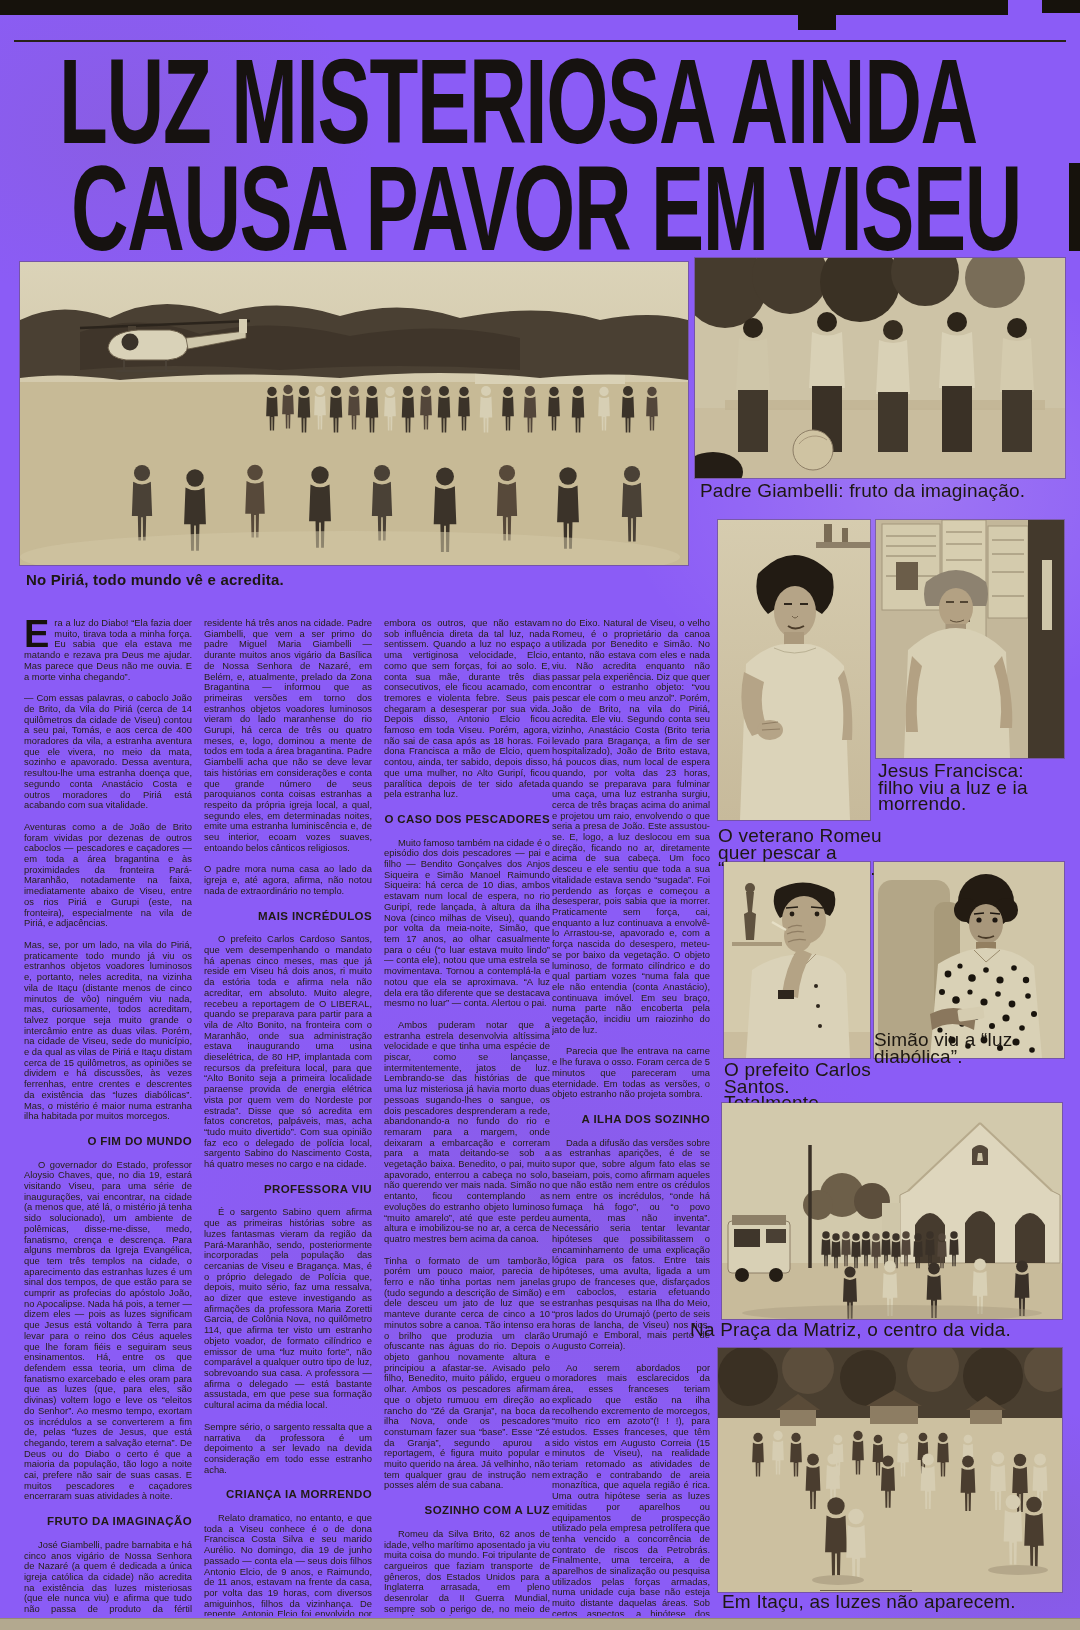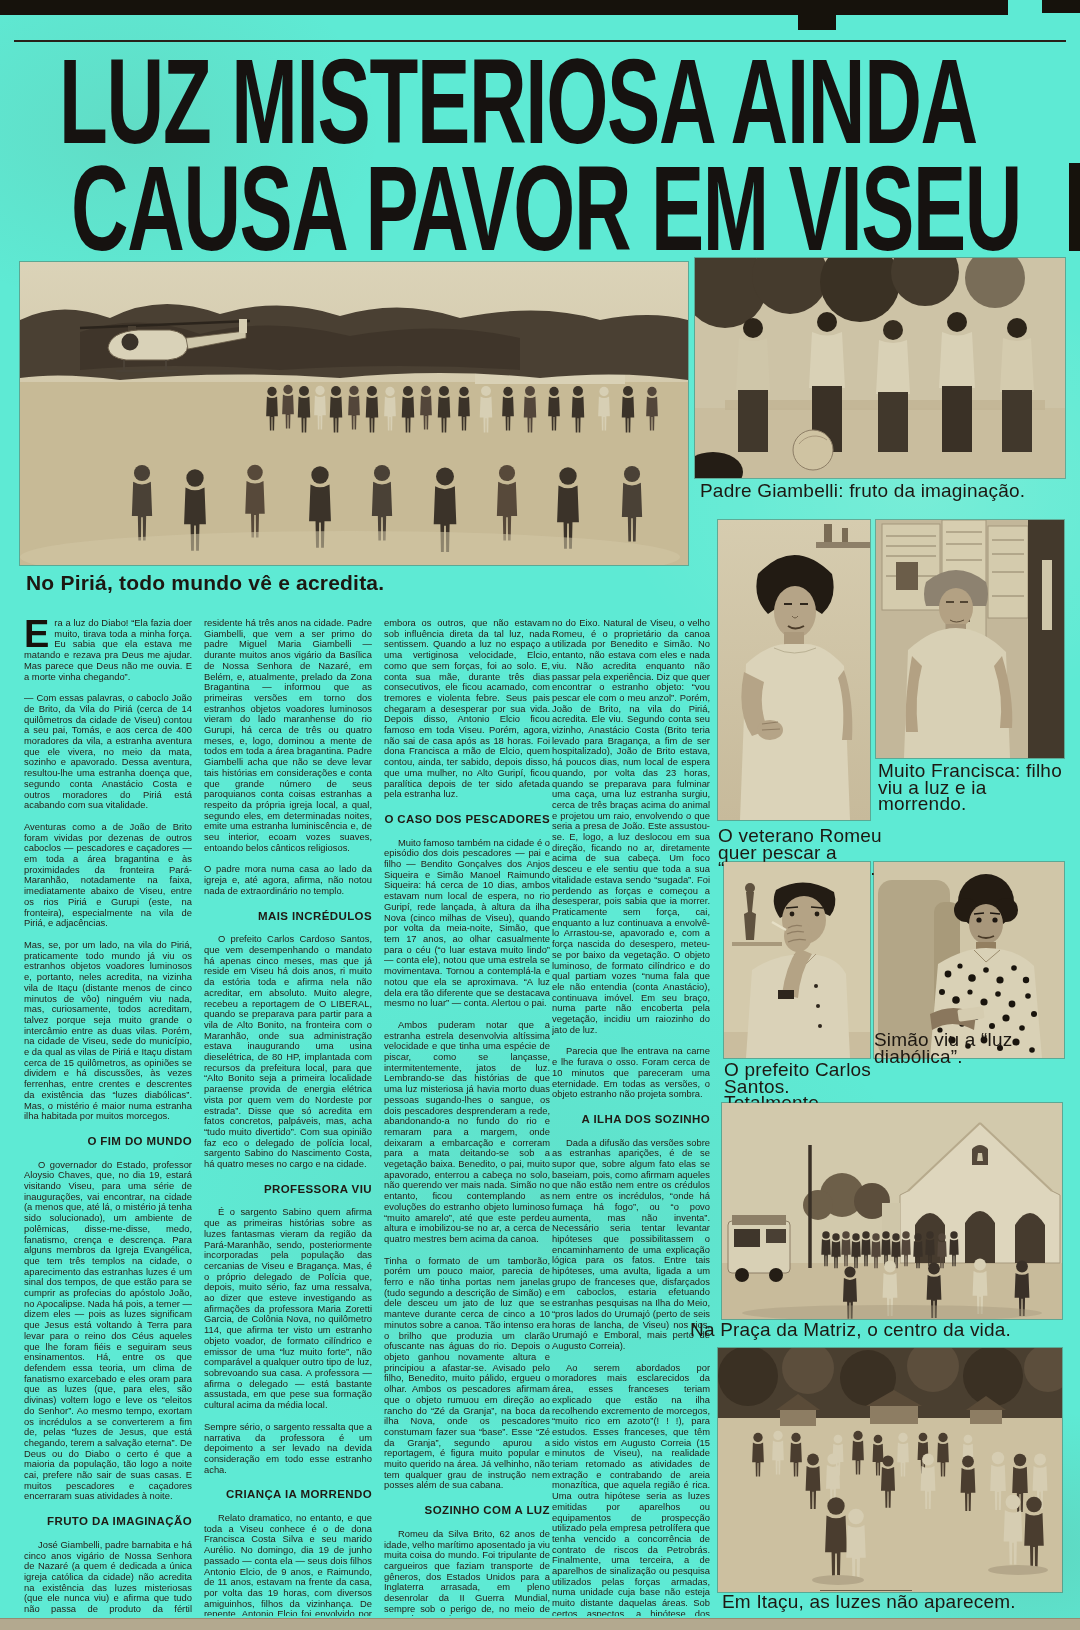--- a/index.html
+++ b/index.html
@@ -1,17 +1,17 @@
 <!DOCTYPE html>
 <html><head>
 <meta charset="utf-8">
 <style>
   html,body{margin:0;padding:0;}
   body{width:1080px;height:1630px;position:relative;font-family:"Liberation Sans",sans-serif;}
-  .page{position:absolute;inset:0;background:#5eead4;overflow:hidden;}
+  .page{position:absolute;inset:0;background:#8b5cf6;overflow:hidden;}
   .page::before{content:"";position:absolute;inset:0;pointer-events:none;
     background:
       radial-gradient(420px 300px at 12% 8%, rgba(120,100,70,.10), transparent 60%),
       radial-gradient(500px 380px at 85% 30%, rgba(255,250,230,.16), transparent 60%),
       radial-gradient(600px 420px at 50% 75%, rgba(120,100,70,.08), transparent 65%),
       radial-gradient(300px 200px at 95% 95%, rgba(90,75,50,.12), transparent 70%);}
   
   .edge-top{position:absolute;top:0;left:0;width:1008px;height:15px;background:#16120c;}
   .edge-top-tab{position:absolute;top:0;left:798px;width:38px;height:30px;background:#16120c;}
   .edge-top-right{position:absolute;top:0;left:1042px;width:38px;height:13px;background:#16120c;}
@@ -19,21 +19,21 @@
   .edge-right{position:absolute;top:163px;left:1069px;width:11px;height:88px;background:#16120c;}
   .edge-bottom{position:absolute;bottom:0;left:0;width:1080px;height:11px;background:#b3a98f;border-top:1px solid #968b72;}
 
   .headline{position:absolute;top:46px;left:15px;width:1050px;height:212px;}
   .headline text{font-family:"Liberation Sans",sans-serif;font-weight:700;fill:#161210;letter-spacing:-2px;}
 
   figure{margin:0;padding:0;}
   .photo{position:absolute;background:#cfc5a8;outline:1px solid rgba(86,73,54,.4);}
   .photo svg{display:block;}
 
-  .main-caption{position:absolute;top:571px;left:26px;font-size:21px;font-weight:700;color:#1d1812;letter-spacing:.2px;}
+  .main-caption{position:absolute;top:571px;left:26px;font-size:15px;font-weight:700;color:#1d1812;letter-spacing:.2px;}
 
   .col{position:absolute;top:618px;height:998px;overflow:hidden;color:#27211a;font-size:9.4px;line-height:10.7px;text-align:justify;}
   .col-1{left:24px;width:168px;}
   .col-2{left:204px;width:168px;}
   .col-3{left:384px;width:166px;}
   .col-4{left:552px;width:158px;}
   .para{margin:0 0 11px 0;}
   .para.ind{text-indent:14px;}
   .subhead{margin:14px 0 13px 0;font-size:11.5px;font-weight:700;text-align:right;letter-spacing:.4px;color:#201a14;}
   .dropcap{float:left;font-size:38px;line-height:30px;font-weight:700;padding:1px 5px 0 0;color:#17120d;}
@@ -159,21 +159,21 @@
     <h3 class="subhead">O CASO DOS PESCADORES</h3>
     <p class="para ind">Muito famoso também na cidade é o episódio dos dois pescadores — pai e filho — Bendito Gonçalves dos Anjos Siqueira e Simão Manoel Raimundo Siqueira: há cerca de 10 dias, ambos estavam num local de espera, no rio Guripí, rede lançada, à altura da ilha Nova (cinco milhas de Viseu), quando por volta da meia-noite, Simão, que tem 17 anos, ao olhar casualmente para o céu (“o luar estava muito lindo” — conta ele), notou que uma estrela se movimentava. Tornou a contemplá-la e notou que ela se aproximava. “A luz dela era tão diferente que se destacava mesmo no luar” — conta. Alertou o pai.</p>
     <p class="para ind">Ambos puderam notar que a estranha estrela desenvolvia altíssima velocidade e que tinha uma espécie de piscar, como se lançasse, intermitentemente, jatos de luz. Lembrando-se das histórias de que uma luz misteriosa já havia morto duas pessoas sugando-lhes o sangue, os dois pescadores desprenderam a rede, abandonando-a no fundo do rio e remaram para a margem, onde deixaram a embarcação e correram para a mata deitando-se sob a vegetação baixa. Benedito, o pai, muito apavorado, enterrou a cabeça no solo, não querendo ver mais nada. Simão no entanto, ficou contemplando as evoluções do estranho objeto luminoso “muito amarelo”, até que este perdeu altura e imobilizou-se no ar, a cerca de quatro mestres bem acima da canoa.</p>
     <p class="para">Tinha o formato de um tamborão, porém um pouco maior, parecia de ferro e não tinha portas nem janelas (tudo segundo a descrição de Simão) e dele desceu um jato de luz que se manteve durante cerca de cinco a 10 minutos sobre a canoa. Tão intenso era o brilho que produzia um clarão ofuscante nas águas do rio. Depois o objeto ganhou novamente altura e principiou a afastar-se. Avisado pelo filho, Benedito, muito pálido, ergueu o olhar. Ambos os pescadores afirmam que o objeto rumuou em direção ao rancho do “Zé da Granja”, na boca da ilha Nova, onde os pescadores constumam fazer sua “base”. Esse “Zé da Granja”, segundo apurou a reportagem, é figura muito popular e muito querido na área. Já velhinho, não tem qualquer grau de instrução nem posses além de sua cabana.</p>
     <h3 class="subhead">SOZINHO COM A LUZ</h3>
     <p class="para ind">Romeu da Silva Brito, 62 anos de idade, velho marítimo aposentado ja viu muita coisa do mundo. Foi tripulante de cargueiros que faziam transporte de gêneros, dos Estados Unidos para a Inglaterra arrasada, em pleno desenrolar da II Guerra Mundial, sempre sob o perigo de, no meio de uma dessas viagens, topar com um submari-</p>
   </section>
 
   <section class="col col-4">
     <p class="para">no do Eixo. Natural de Viseu, o velho Romeu, é o proprietário da canoa utilizada por Benedito e Simão. No entanto, não estava com eles e nada viu. Não acredita enquanto não passar pela experiência. Diz que quer encontrar o estranho objeto: “vou pescar ele com o meu anzol”. Porém, João de Brito, na vila do Piriá, acredita. Ele viu. Segundo conta seu vizinho, Anastácio Costa (Brito teria levado para Bragança, a fim de ser hospitalizado), João de Brito estava, há poucos dias, num local de espera quando, por volta das 23 horas, quando se preparava para fulminar uma caça, uma luz estranha surgiu, cerca de três braças acima do animal e projetou um raio, envolvendo o que seria a presa de João. Este assustou-se. E, logo, a luz deslocou em sua direção, ficando no ar, diretamente acima de sua cabeça. Um foco desceu e ele sentiu que toda a sua vitalidade estava sendo “sugada”. Foi perdendo as forças e começou a desesperar, pois sabia que ia morrer. Praticamente sem força, cai, enquanto a luz continuava a envolvê-lo Arrastou-se, apavorado e, com a força nascida do desespero, meteu-se por baixo da vegetação. O objeto luminoso, de formato cilíndrico e do qual partiam vozes “numa fala que ele não entendia (conta Anastácio), continuava imóvel. Em seu braço, numa parte não encoberta pela vegetação, incidiu um raiozinho do jato de luz.</p>
-    <p class="para ind">Parecia que lhe entrava na carne e lhe furava o osso. Foram cerca de 10 minutos que pareceram uma eternidade. Em todas as versões, o objeto estranho não projeta sombra.</p>
+    <p class="para ind">Parecia que lhe entrava na carne e lhe furava o osso. Foram cerca de 5 minutos que pareceram uma eternidade. Em todas as versões, o objeto estranho não projeta sombra.</p>
     <h3 class="subhead">A ILHA DOS SOZINHO</h3>
     <p class="para ind">Dada a difusão das versões sobre as estranhas aparições, é de se supor que, sobre algum fato elas se baseiam, pois, como afirmam aqueles que não estão nem entre os crédulos nem entre os incrédulos, “onde há fumaça há fogo”, ou “o povo aumenta, mas não inventa”. Necessário seria tentar levantar hipóteses que possibilitassem o encaminhamento de uma explicação lógica para os fatos. Entre tais hipóteses, uma avulta, ligada a um grupo de franceses que, disfarçados em caboclos, estaria efetuando estranhas pesquisas na Ilha do Meio, “pros lados do Urumajó (perto de seis horas de lancha, de Viseu) nos rios, Urumajó e Emboral, mais perto de Augusto Correia).</p>
     <p class="para ind">Ao serem abordados por moradores mais esclarecidos da área, esses franceses teriam explicado que estão na ilha recolhendo excremento de morcegos, “muito rico em azoto”(! ! !), para estudos. Esses franceses, que têm sido vistos em Augusto Correia (15 minutos de Viseu), na realidade teriam retomado as atividades de extração e contrabando de areia monazítica, que aquela região é rica. Uma outra hipótese seria as luzes emitidas por aparelhos ou equipamentos de prospecção utilizado pela empresa petrolífera que tenha vencido a concorrência de contrato de riscos da Petrobrás. Finalmente, uma terceira, a de aparelhos de sinalização ou pesquisa utilizados pelas forças armadas, numa unidade cuja base não esteja muito distante daquelas áreas. Sob certos aspectos, a hipótese dos franceses ganha mais consistência, embora a da prospecção petrolífera não seja totalmente descartável.</p>
 
   </section>
 
   <figure class="photo" style="top:258px;left:695px;width:370px;height:220px;">
     <svg viewBox="0 0 370 220" width="370" height="220" aria-hidden="true">
       <rect width="370" height="220" fill="#cdc3a6"></rect>
       <circle cx="30" cy="28" r="42" fill="#453b2d"></circle>
@@ -276,21 +276,21 @@
       <ellipse cx="80" cy="88" rx="17" ry="20" fill="#b3a183"></ellipse>
       <line x1="70" y1="82" x2="78" y2="82" stroke="#3a2f20" stroke-width="1.6"></line>
       <line x1="84" y1="82" x2="92" y2="82" stroke="#3a2f20" stroke-width="1.6"></line>
       <path d="M74,100 Q80,104 88,100" stroke="#5a4a35" fill="none"></path>
       <rect x="70" y="104" width="20" height="12" fill="#a6957a"></rect>
       <path d="M32,130 Q56,108 80,108 Q106,108 130,132 L134,238 L28,238 Z" fill="#d8d0b5"></path>
       <path d="M36,136 Q28,180 30,212 L42,212 Q38,176 46,146 Z" fill="#b3a183"></path>
       <path d="M126,136 Q138,176 136,208 L124,208 Q128,176 118,146 Z" fill="#b3a183"></path>
     </svg>
   </figure>
-  <figcaption class="cap" style="top:763px;left:878px;width:186px;">Muito Francisca: filho viu a luz e ia morrendo.</figcaption>
+  <figcaption class="cap" style="top:763px;left:878px;width:186px;">Jesus Francisca: filho viu a luz e ia morrendo.</figcaption>
   <figcaption class="cap" style="top:828px;left:718px;width:168px;">O veterano Romeu quer pescar a “coisa” com anzol.</figcaption>
 
   <figure class="photo" style="top:862px;left:724px;width:146px;height:196px;">
     <svg viewBox="0 0 146 196" width="146" height="196" aria-hidden="true">
       <rect width="146" height="196" fill="#d4caac"></rect>
       <path d="M22,30 L30,30 L28,50 L32,52 L30,78 L22,78 L20,52 L24,50 Z" fill="#5f523f"></path>
       <circle cx="26" cy="26" r="5" fill="#5f523f"></circle>
       <rect x="8" y="80" width="50" height="4" fill="#a8997c"></rect>
       <rect x="0" y="170" width="146" height="26" fill="#cabd9e"></rect>
       <path d="M52,28 Q80,12 110,30 Q114,44 106,54 Q80,40 56,56 Q46,42 52,28 Z" fill="#231c14"></path>

